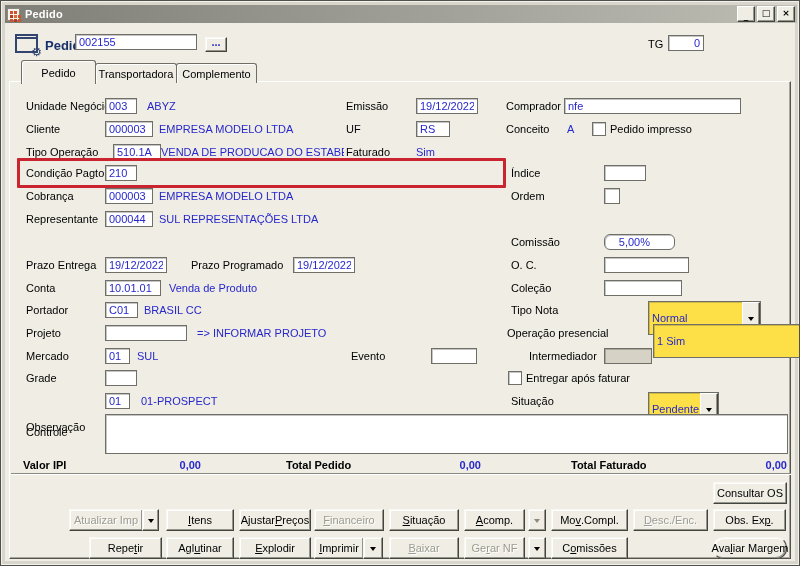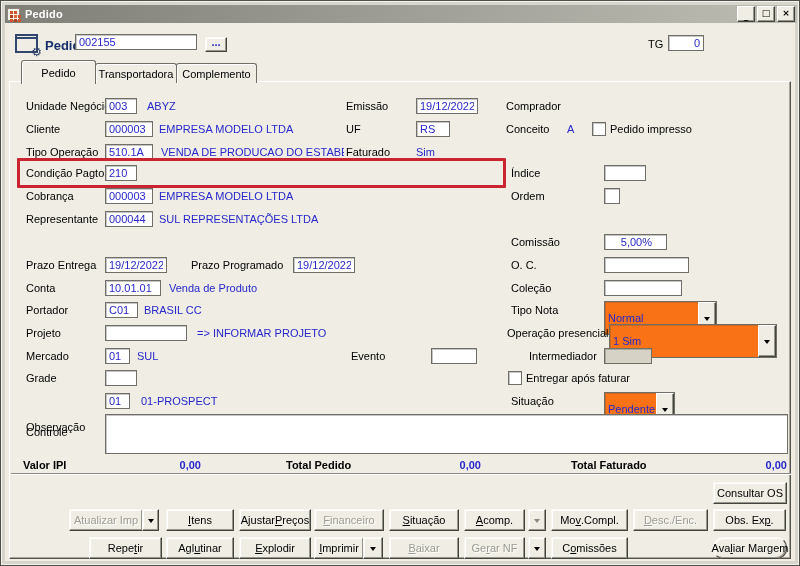--- a/index.html
+++ b/index.html
@@ -42,22 +42,22 @@
   .bold{font-weight:bold;}
   .desc{position:absolute;white-space:nowrap;color:#2727CC;z-index:5;}
   .tb{position:absolute;box-sizing:border-box;height:16px;background:#fff;border:1px solid #6F6F68;
     box-shadow:inset 1px 1px 0 rgba(64,64,64,.30);font-family:"Liberation Sans",sans-serif;font-size:11px;
     color:#2727CC;padding:0 3px;z-index:5;outline:none;}
   .tb.right{text-align:right;}
   .tb.disabled-tb{background:#D6D2C6;}
   textarea.tb{resize:none;color:#000;}
   .chk{position:absolute;width:12px;height:12px;background:#fff;border:1px solid #6F6F68;
     box-shadow:inset 1px 1px 0 rgba(64,64,64,.30);box-sizing:content-box;z-index:5;}
-  .combo{position:absolute;height:34px;box-sizing:border-box;background:#f97316;border:1px solid #6F6F68;
-    box-shadow:inset 1px 1px 0 rgba(64,64,64,.25);display:flex;align-items:stretch;z-index:5;}
+  .combo{position:absolute;height:34px;box-sizing:border-box;background:#fde047;border:1px solid #6F6F68;
+    box-shadow:inset 1px 1px 0 rgba(64,64,64,.25);display:flex;align-items:stretch;z-index:5;margin-left:44px;}
   .combo .val{flex:1;display:flex;align-items:center;padding-left:3px;color:#2727CC;white-space:nowrap;overflow:hidden;}
   .combo .carrow{width:16px;background:#EFEDE4;border:1px solid;border-color:#FFFFFF #44443E #44443E #FFFFFF;
     box-shadow:inset -1px -1px 0 #96958C;display:flex;align-items:center;justify-content:center;}
   .tri{width:0;height:0;border:3px solid transparent;border-top:4px solid #000;margin-top:4px;}
   .tri.gray{border-top-color:#8A8A82;}
 
   .btn{position:absolute;height:22px;box-sizing:border-box;background:#EFEDE4;
     border:1px solid;border-color:#F8F7F2 #44443E #44443E #F8F7F2;
     box-shadow:inset -1px -1px 0 #96958C, inset 1px 1px 0 #FFFFFF;
     display:flex;align-items:center;justify-content:center;font-size:11px;z-index:5;white-space:nowrap;cursor:default;}
@@ -111,33 +111,34 @@
   </div>
 
   <div class="panel"></div>
 
   <span class="lbl" style="left:25px;top:99px;">Unidade Negócio</span>
   <input class="tb" style="left: 104px; top: 97px; width: 32px;" value="003">
   <span class="desc" style="left:146px;top:99px;">ABYZ</span>
   <span class="lbl" style="left:345px;top:99px;">Emissão</span>
   <input class="tb" style="left: 415px; top: 97px; width: 62px;" value="19/12/2022">
   <span class="lbl" style="left:505px;top:99px;">Comprador</span>
+  <input class="tb" style="left: 563px; top: 97px; width: 177px;" value="nfe">
 
   <span class="lbl" style="left:25px;top:122px;">Cliente</span>
   <input class="tb" style="left: 104px; top: 120px; width: 48px;" value="000003">
   <span class="desc" style="left:158px;top:122px;">EMPRESA MODELO LTDA</span>
   <span class="lbl" style="left:345px;top:122px;">UF</span>
   <input class="tb" style="left: 415px; top: 120px; width: 34px;" value="RS">
   <span class="lbl" style="left:505px;top:122px;">Conceito</span>
   <span class="desc" style="left:566px;top:122px;">A</span>
   <div class="chk" style="left:591px;top:121px;"></div>
   <span class="lbl" style="left:609px;top:122px;">Pedido impresso</span>
 
   <span class="lbl" style="left:25px;top:145px;">Tipo Operação</span>
-  <input class="tb" style="left: 104px; top: 143px; width: 48px;" value="510.1A">
+  <input class="tb" style="left: 112px; top: 143px; width: 48px;" value="510.1A">
   <span class="desc" style="left:160px;top:145px;width:183px;overflow:hidden;">VENDA DE PRODUCAO DO ESTABELECIMEI</span>
   <span class="lbl" style="left:345px;top:145px;">Faturado</span>
   <span class="desc" style="left:415px;top:145px;">Sim</span>
 
   <span class="lbl" style="left:25px;top:166px;">Condição Pagto.</span>
   <input class="tb" style="left: 104px; top: 164px; width: 32px;" value="210">
   <div class="redbox"></div>
   <span class="lbl" style="left:510px;top:166px;">Índice</span>
   <input class="tb" style="left: 603px; top: 164px; width: 42px;" value="">
 
@@ -145,21 +146,21 @@
   <input class="tb" style="left: 104px; top: 187px; width: 48px;" value="000003">
   <span class="desc" style="left:158px;top:189px;">EMPRESA MODELO LTDA</span>
   <span class="lbl" style="left:510px;top:189px;">Ordem</span>
   <input class="tb" style="left: 603px; top: 187px; width: 16px; padding: 0px;" value="">
 
   <span class="lbl" style="left:25px;top:212px;">Representante</span>
   <input class="tb" style="left: 104px; top: 210px; width: 48px;" value="000044">
   <span class="desc" style="left:158px;top:212px;">SUL REPRESENTAÇÕES LTDA</span>
 
   <span class="lbl" style="left:510px;top:235px;">Comissão</span>
-  <input class="tb right" style="left: 603px; top: 233px; width: 63px; padding-right: 14px;" value="5,00%">
+  <input class="tb right" style="left: 603px; top: 233px; width: 71px; padding-right: 24px; border-radius: 6px;" value="5,00%">
 
   <span class="lbl" style="left:25px;top:258px;">Prazo Entrega</span>
   <input class="tb" style="left: 104px; top: 256px; width: 62px;" value="19/12/2022">
   <span class="lbl" style="left:190px;top:258px;">Prazo Programado</span>
   <input class="tb" style="left: 292px; top: 256px; width: 62px;" value="19/12/2022">
   <span class="lbl" style="left:510px;top:258px;">O. C.</span>
   <input class="tb" style="left: 603px; top: 256px; width: 85px;" value="">
 
   <span class="lbl" style="left:25px;top:281px;">Conta</span>
   <input class="tb" style="left: 104px; top: 279px; width: 56px;" value="10.01.01">

